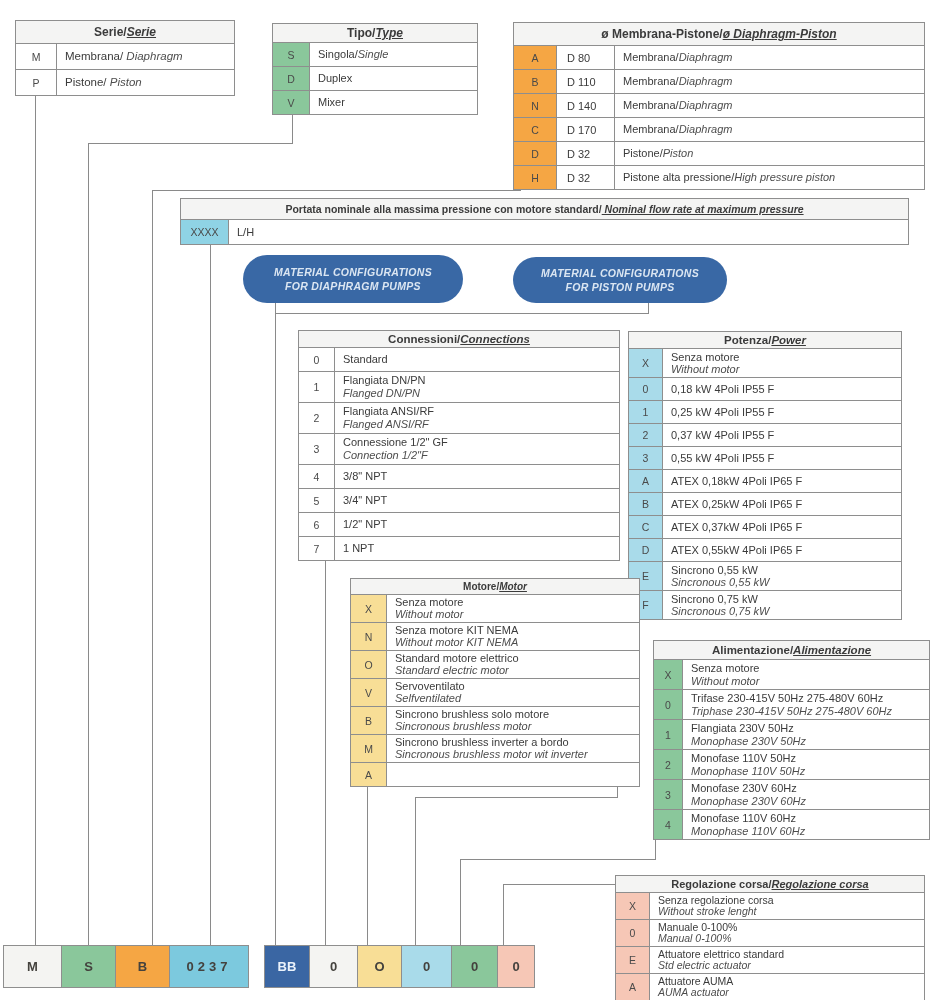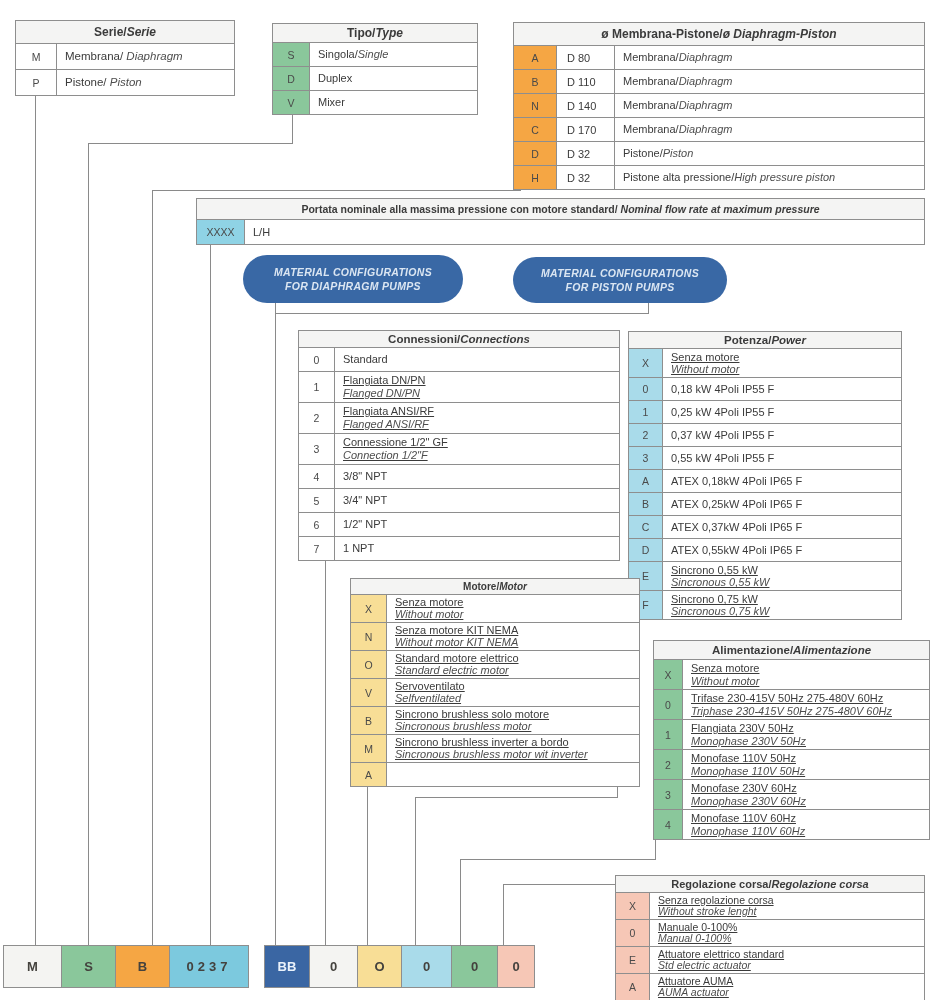--- a/index.html
+++ b/index.html
@@ -5,48 +5,48 @@
   html,body{margin:0;padding:0;background:#fff;}
   .canvas{position:relative;width:932px;height:1000px;background:#fff;overflow:hidden;
           font-family:"Liberation Sans",sans-serif;color:var(--text,#3b3b3b);}
   
   .vl,.hl{position:absolute;background:var(--line,#8a8a8a);z-index:1;}
   .vl{width:1px;} .hl{height:1px;}
   
   .tbl{position:absolute;z-index:2;background:#fff;border:1px solid var(--border,#8e8e8e);box-sizing:border-box;}
   .t-head{background:var(--header_bg,#f4f4f3);border-bottom:1px solid var(--border,#8e8e8e);
           text-align:center;font-weight:bold;padding:4px 2px;font-size:12px;}
-  .t-head .hen{font-style:italic;}
+  .t-head .hen{font-style:italic;text-decoration:underline;}
   .tr{display:flex;align-items:stretch;border-bottom:1px solid var(--border,#8e8e8e);background:#fff;}
   .tr:last-child{border-bottom:none;}
   .cell-code{flex:0 0 var(--codew,35px);display:flex;align-items:center;justify-content:center;
              border-right:1px solid var(--border,#8e8e8e);font-size:10.5px;color:#4a4a4a;}
   .cell-size{flex:0 0 58px;display:flex;align-items:center;padding-left:10px;
              border-right:1px solid var(--border,#8e8e8e);font-size:11px;box-sizing:border-box;}
   .cell-text{flex:1;padding:2px 8px;font-size:11px;line-height:13px;}
   .cell-text.one{align-self:center;}
-  .cell-text.two{display:flex;flex-direction:column;justify-content:center;text-decoration:underline;}
+  .cell-text.two{display:flex;flex-direction:column;justify-content:center;}
   .en{font-style:italic;color:var(--text_en,#4d4d4d);white-space:pre-wrap;}
   
   .code-green .cell-code{background:var(--green);}
   .code-orange .cell-code{background:var(--orange);}
   .code-blue .cell-code{background:var(--blue_light);}
   .code-yellow .cell-code{background:var(--yellow);}
   .code-pink .cell-code{background:var(--pink);}
   
   #t-serie{left:15px;top:20px;width:220px;--codew:40px;} #t-serie .tr{min-height:25px;} #t-serie .cell-text{font-size:11.5px;}
   #t-tipo{left:272px;top:23px;width:206px;--codew:36px;} #t-tipo .tr{min-height:23px;} #t-tipo .t-head{padding:2px;}
   #t-diam{left:513px;top:22px;width:412px;--codew:42px;} #t-diam .tr{min-height:23px;}
   #t-conn{left:298px;top:330px;width:322px;--codew:35px;} #t-conn .tr{min-height:23px;} #t-conn .t-head{padding:2px;font-size:11.5px;}
   #t-pot{left:628px;top:331px;width:274px;--codew:33px;} #t-pot .tr{min-height:22px;} #t-pot .cell-text{line-height:12px;} #t-pot .t-head{padding:2px;font-size:11.5px;}
   #t-mot{left:350px;top:578px;width:290px;--codew:35px;} #t-mot .tr{min-height:23px;} #t-mot .cell-text{line-height:11.5px;} #t-mot .t-head{padding:2px;font-size:10px;}
   #t-ali{left:653px;top:640px;width:277px;--codew:28px;} #t-ali .tr{min-height:28px;} #t-ali .cell-text{line-height:12.5px;} #t-ali .t-head{padding:3px;font-size:11.5px;}
   #t-reg{left:615px;top:875px;width:310px;--codew:33px;} #t-reg .tr{min-height:24px;} #t-reg .cell-text{font-size:10.5px;line-height:11px;} #t-reg .t-head{padding:2px;font-size:11px;}
   
-  #t-portata{left:196px;top:198px;width:729px;}
+  #t-portata{left:180px;top:198px;width:729px;}
   #t-portata .t-head{font-size:10.5px;padding:4px 2px;}
   #t-portata .tr{min-height:24px;}
   #t-portata .cell-code{flex:0 0 47px;background:var(--cyan_light);}
   
   .bluebox{position:absolute;z-index:2;background:var(--navy_box,#3968a5);color:#dbe6f2;
            font-style:italic;font-weight:bold;font-size:10.5px;letter-spacing:.3px;line-height:1.35;
            display:flex;align-items:center;justify-content:center;text-align:center;
            padding:0 26px;box-sizing:border-box;}
   #box-diaphragm{left:243px;top:255px;width:220px;height:48px;border-radius:26px;}
   #box-piston{left:513px;top:257px;width:214px;height:46px;border-radius:23px;}

